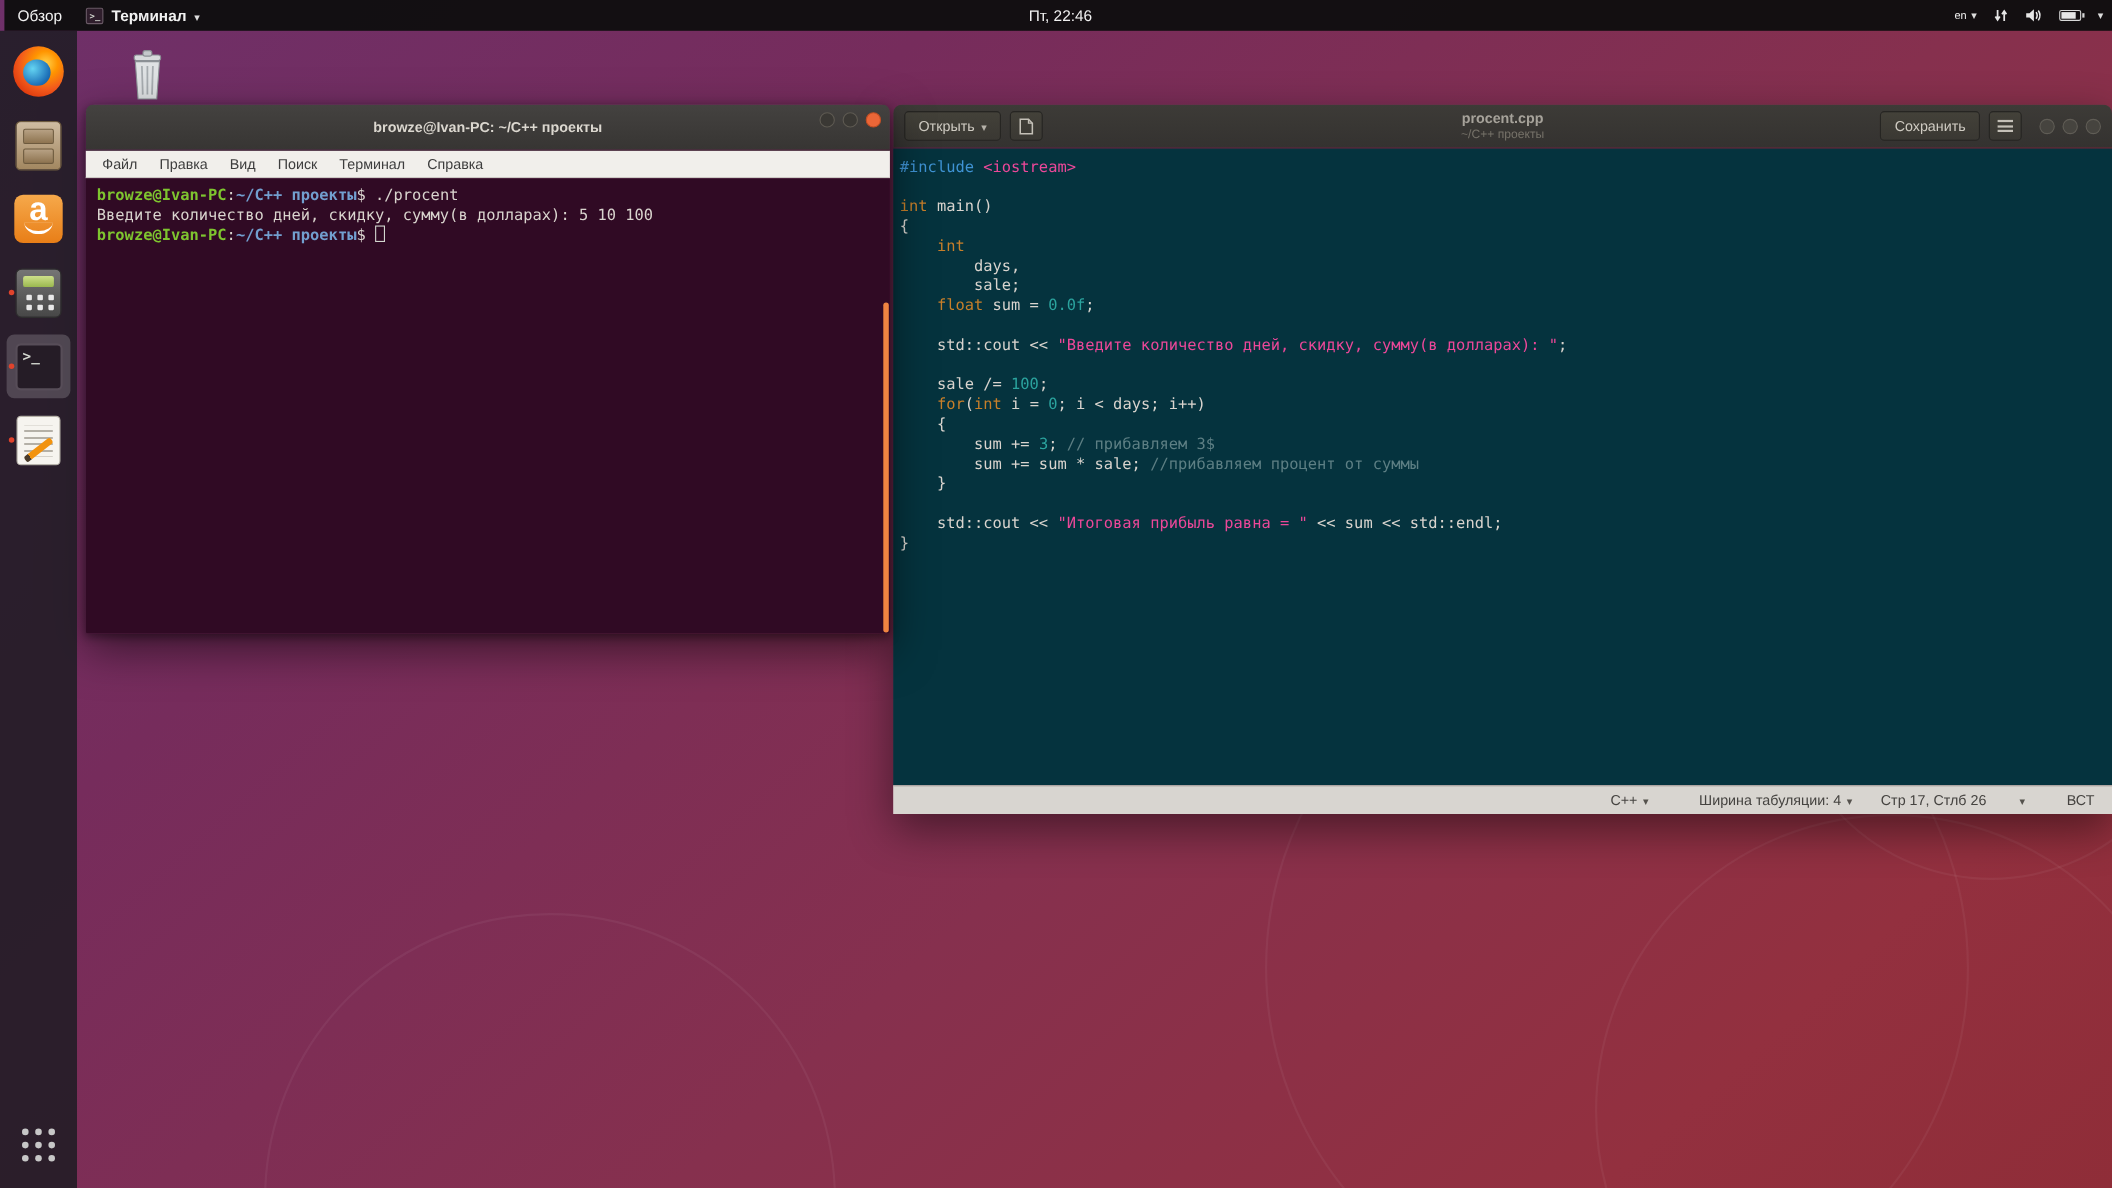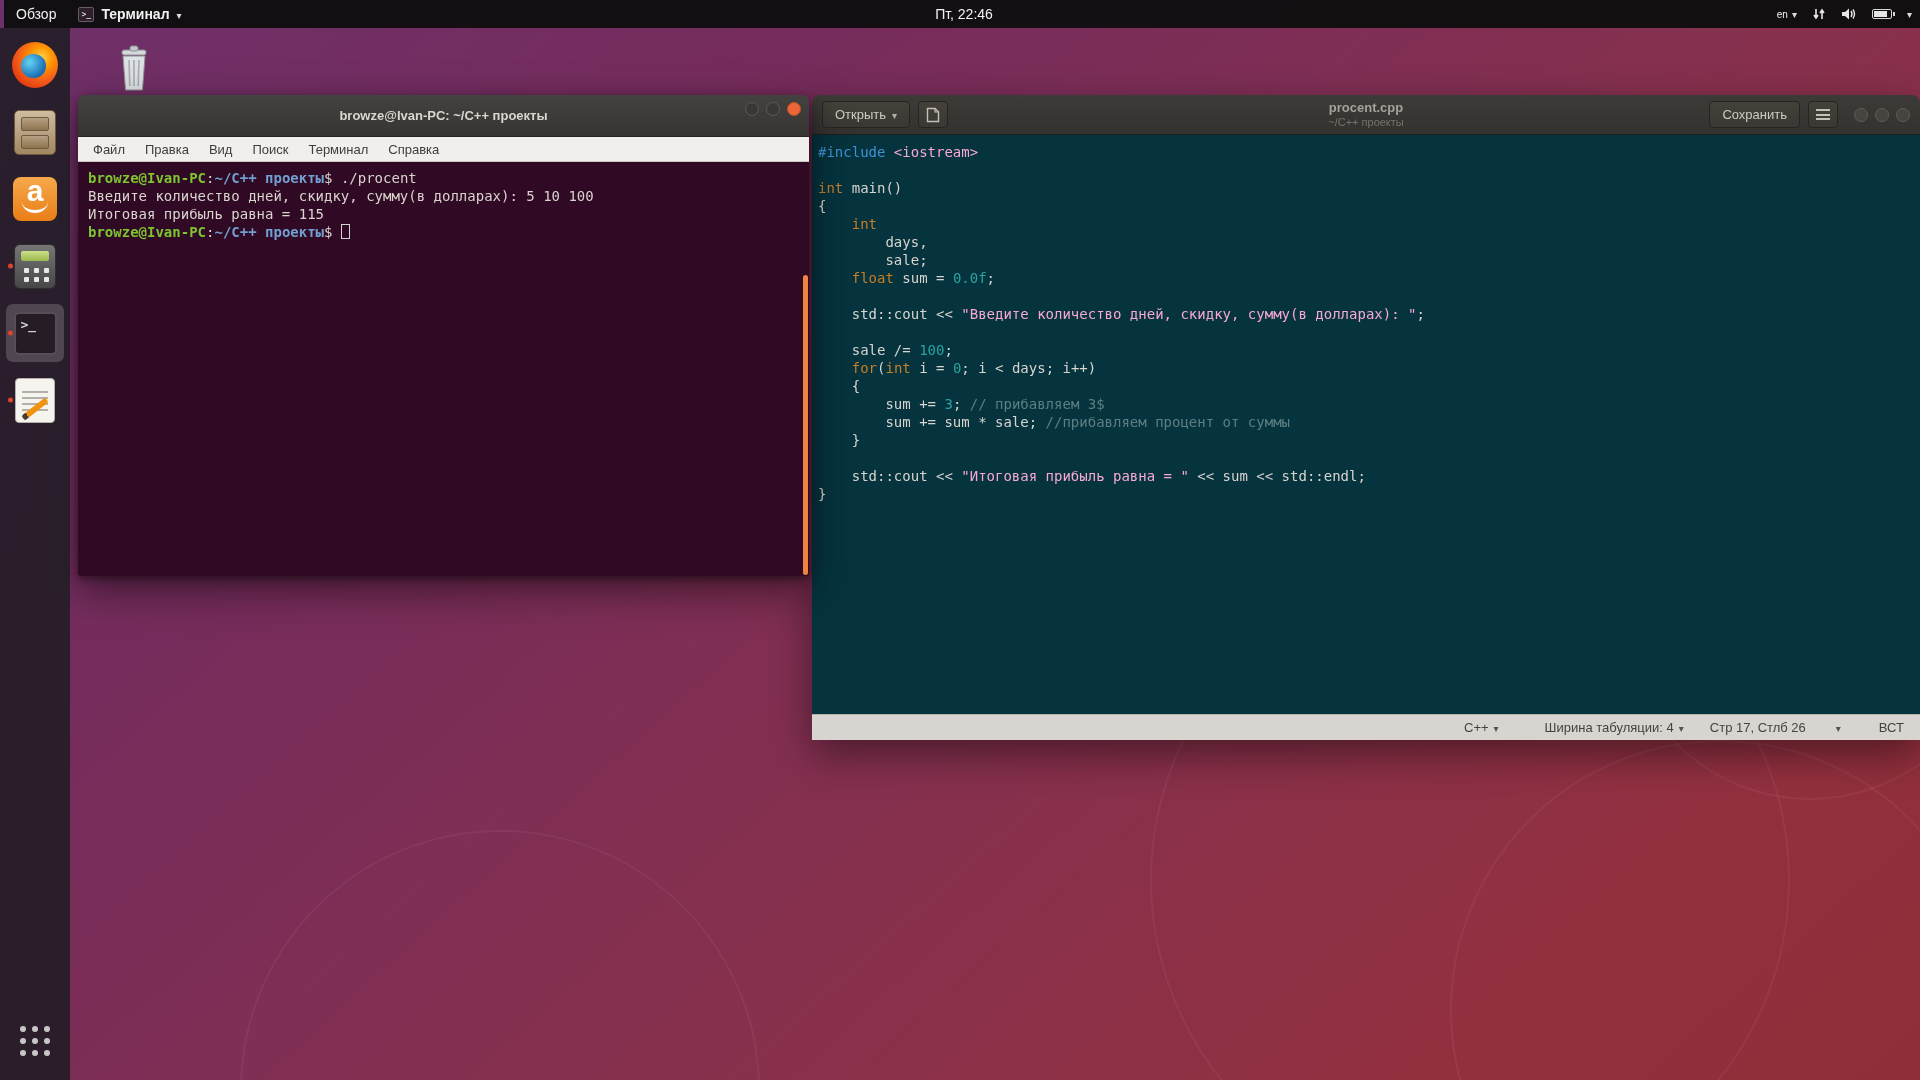--- a/index.html
+++ b/index.html
@@ -158,21 +158,21 @@
   .e-winbtns { display:flex; gap:7px; margin-left:16px; }
   .ebtn-circle { width:14px; height:14px; border-radius:50%; background:#46443f; border:1px solid #605d56; }
   .e-code {
     flex:1; background:#05333e; padding:8px 6px; overflow:hidden;
     font:14px "DejaVu Sans Mono",monospace;
   }
   .cline { white-space:pre; height:18px; line-height:18px; color:#c8d0ca; }
   .tok-pp  { color:#3f93d4; }
   .tok-kw  { color:#c77f2a; }
   .tok-num { color:#2ba39e;margin-top:24px; }
-  .tok-str { color:#f9a8d4; }
+  .tok-str { color:#ec4899; }
   .tok-com { color:#5d7f84; }
   .e-statusbar {
     height:26px; flex:none; background:#d8d5d0; border-top:1px solid #b3b0aa;
     display:flex; align-items:center; justify-content:flex-end; padding-right:16px;
     font-size:13px; color:#454340;
   }
   .sb-item { display:flex; align-items:center; gap:5px; }
   .sb-item .caret::after { color:#55524d; }
   .sb-lang { margin-right:46px; }
   .sb-tab { margin-right:26px; }
@@ -280,21 +280,20 @@
       <div class="t-menu-item">Файл</div>
       <div class="t-menu-item">Правка</div>
       <div class="t-menu-item">Вид</div>
       <div class="t-menu-item">Поиск</div>
       <div class="t-menu-item">Терминал</div>
       <div class="t-menu-item">Справка</div>
     </div>
   <div class="t-body">
       <div class="tline"><span class="tok-user">browze@Ivan-PC</span><span class="tok-plain">:</span><span class="tok-path">~/C++ проекты</span><span class="tok-plain">$ ./procent</span></div>
       <div class="tline"><span class="tok-plain">Введите количество дней, скидку, сумму(в долларах): 5 10 100</span></div>
-      <div class="tline"><span class="tok-plain">Итоговая прибыль равна = 115</span></div>
       <div class="tline"><span class="tok-user">browze@Ivan-PC</span><span class="tok-plain">:</span><span class="tok-path">~/C++ проекты</span><span class="tok-plain">$ </span><span class="tok-cursor"></span></div>
     </div>
   <div class="t-scrollbar"></div>
 </div>
 
 <div class="editor-window">
   <div class="e-headerbar">
     <button class="e-btn">
       <span>Открыть</span>
       <span class="caret"></span>

